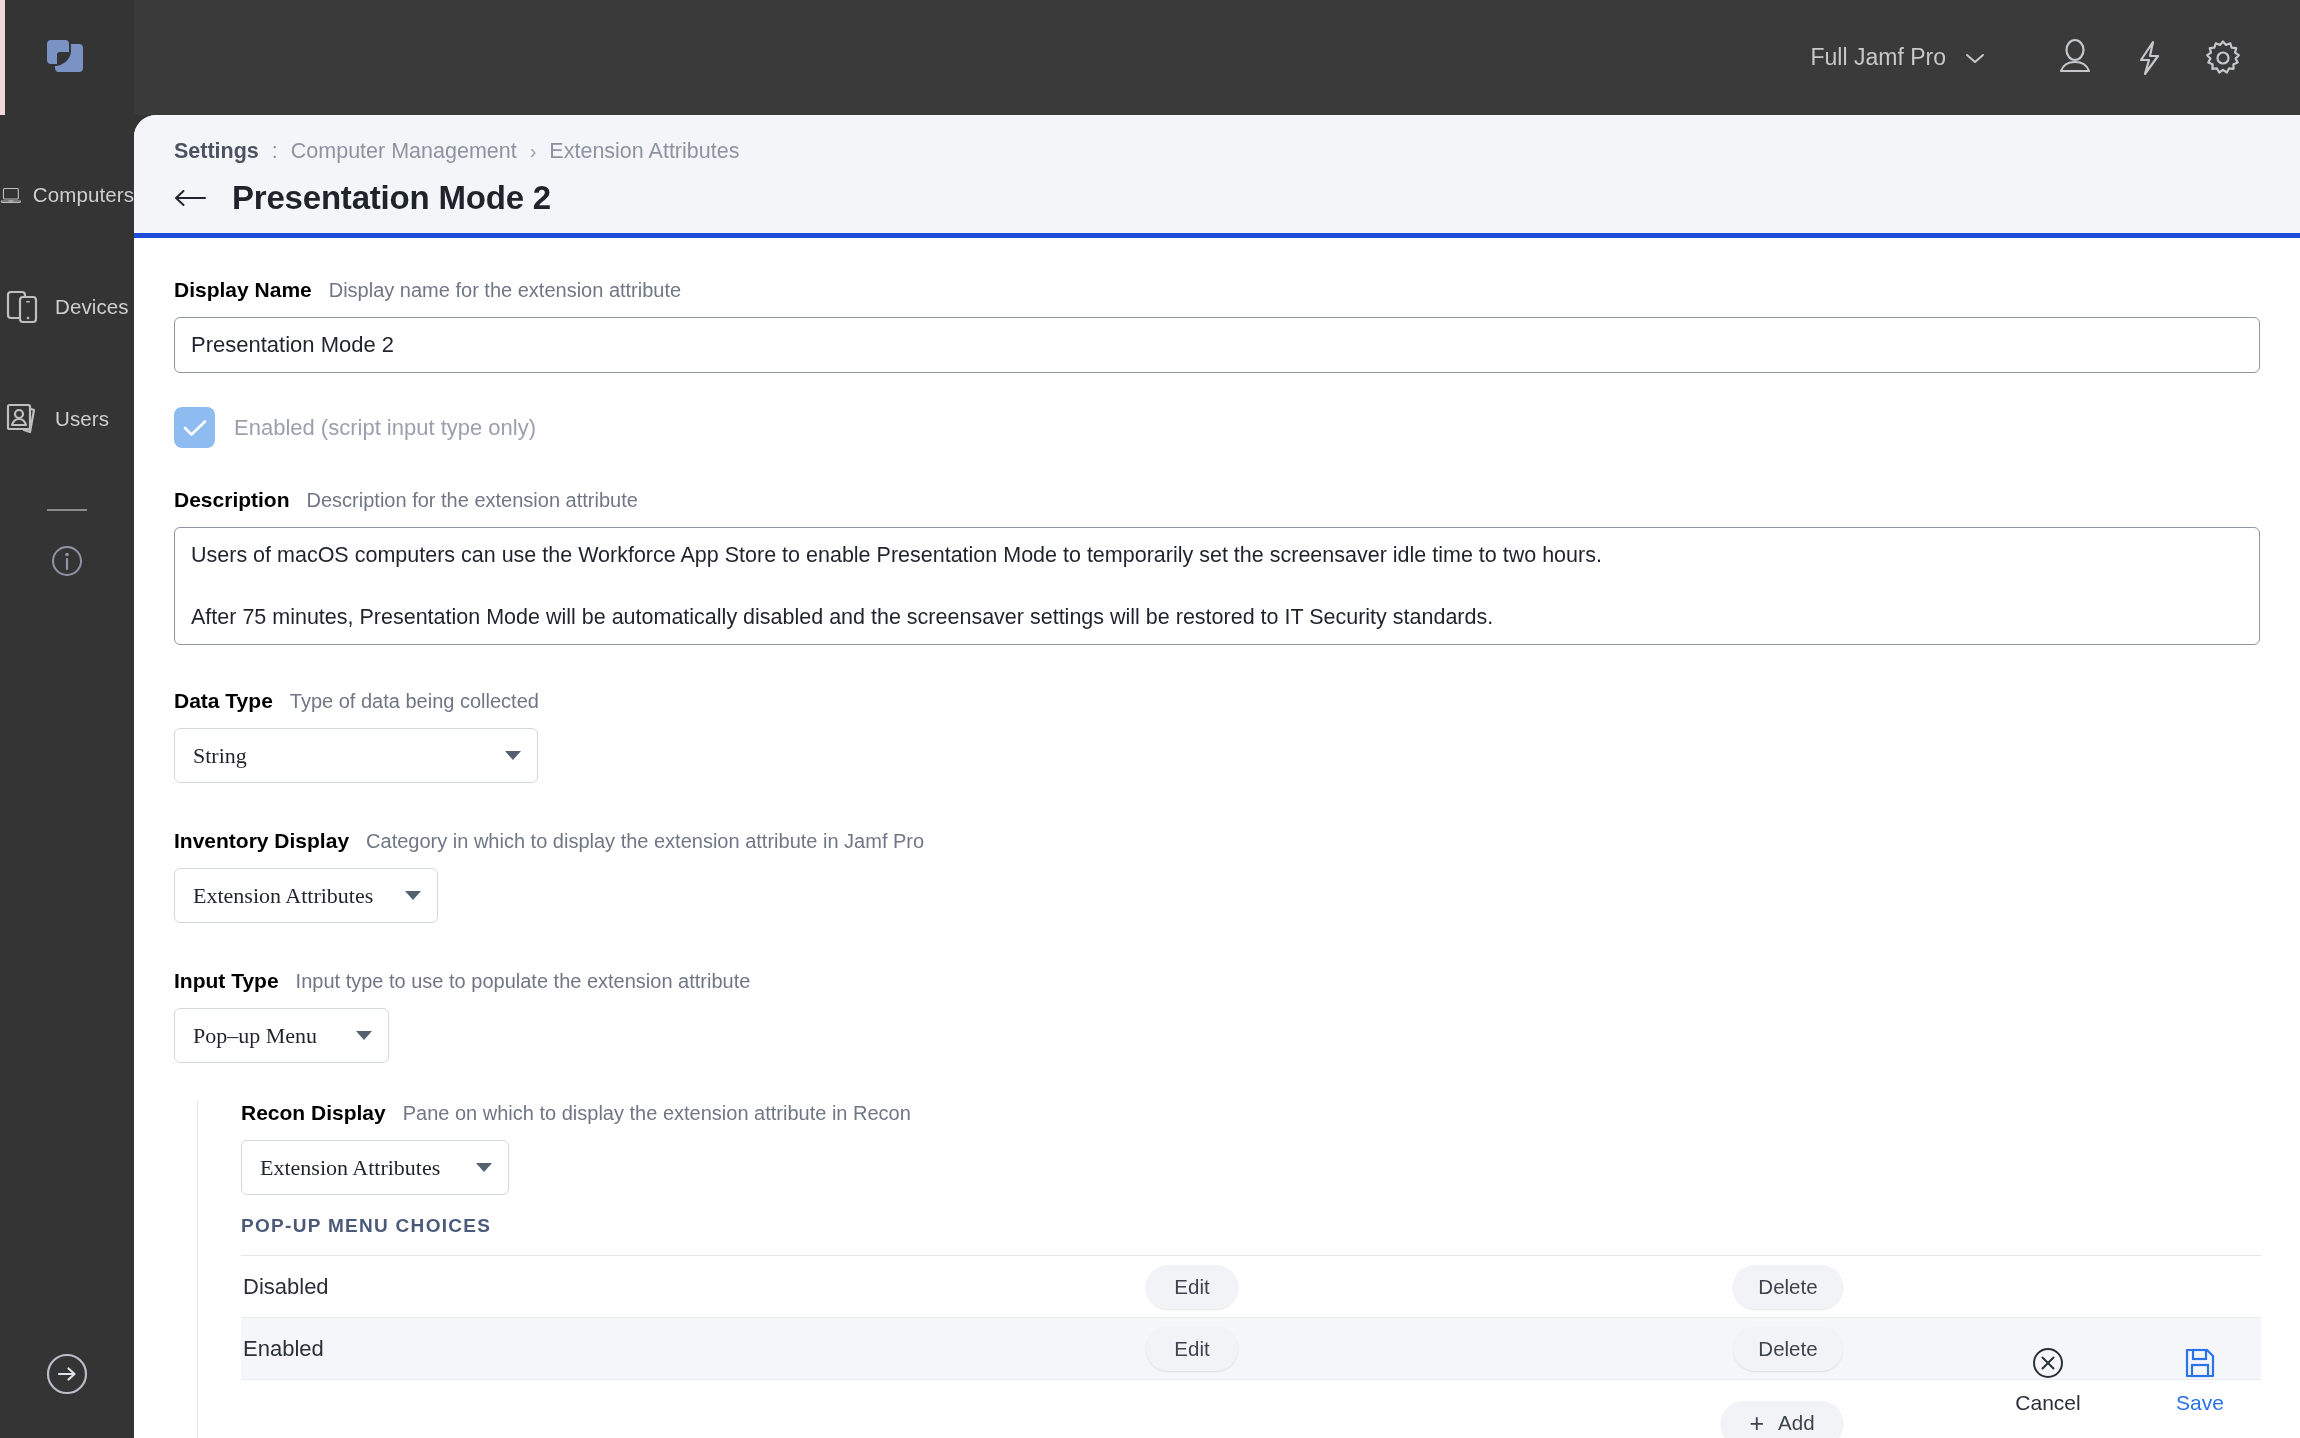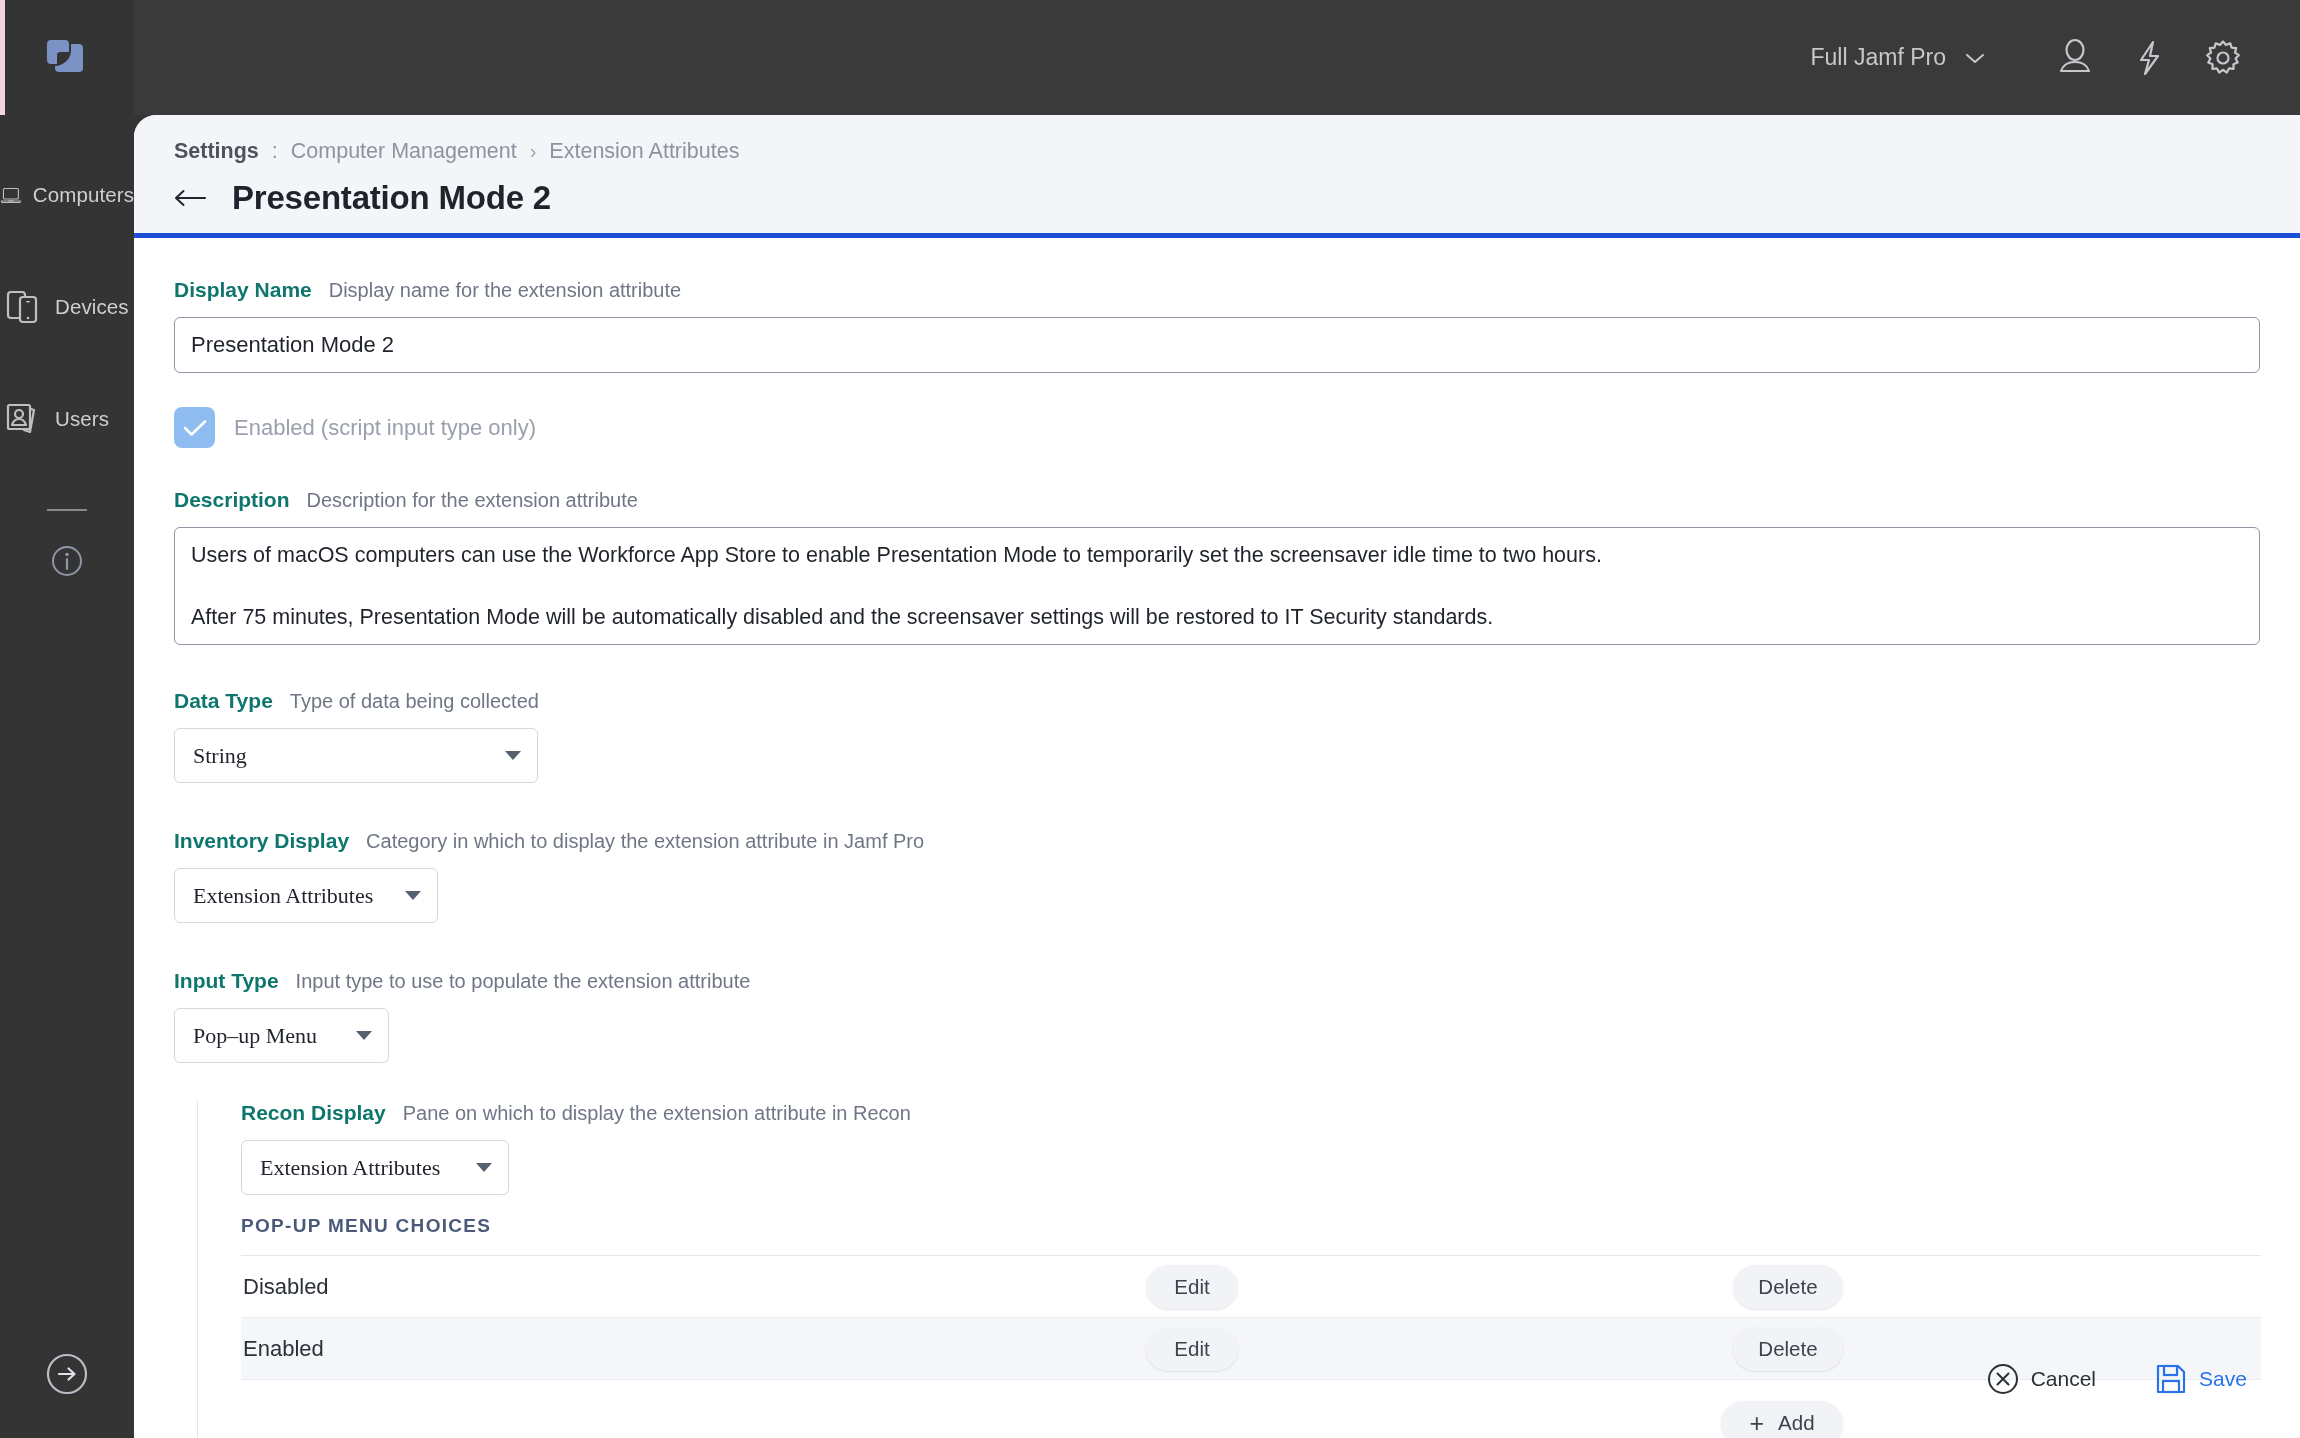--- a/index.html
+++ b/index.html
@@ -60,21 +60,21 @@
   .bc-sep { color: #9aa0ad; font-size: 20px; }
   .title-row { display: flex; align-items: center; gap: 24px; margin-top: 15px; }
   .back-arrow { color: #2b2f38; font-size: 30px; line-height: 1; cursor: pointer; display: flex; align-items: center; }
   .page-title { font-size: 33px; font-weight: bold; color: #1f232b; letter-spacing: -.2px; }
 
   .body-scroll { flex: 1; position: relative; background: #fff; overflow: hidden; }
 
   .form { padding: 40px 40px 0 40px; }
   .field { margin-bottom: 0; }
   .field-label-row { display: flex; align-items: baseline; gap: 17px; margin-bottom: 15px; }
-  .field-label { font-size: 21px; font-weight: bold; color: #0f766e; }
+  .field-label { font-size: 21px; font-weight: bold; color: #000000; }
   .field-hint { font-size: 20px; color: #6f7685; }
 
   .text-input {
     width: 2086px; height: 56px; border: 1px solid #8f95a3; border-radius: 6px;
     padding: 0 16px; font-size: 22px; color: #1f232b; background: #fff;
     font-family: "Liberation Sans", sans-serif;
   }
   .textarea {
     width: 2086px; height: 118px; border: 1px solid #8f95a3; border-radius: 6px;
     padding: 12px 16px; font-size: 21.5px; color: #1f232b; background: #fff;
@@ -136,21 +136,21 @@
   }
   .plus { font-size: 25px; line-height: 1; color: #3d434e; }
 
   
   .footer-actions {
     position: absolute; right: 0; bottom: 0; width: 100%; height: 118px;
     display: flex; align-items: center; justify-content: flex-end;
     gap: 56px; padding-right: 52px; background: transparent;
   }
   .action {
-    display: flex; align-items: center; gap: 9px; cursor: pointer;
+    display: flex; flex-direction: column; align-items: center; gap: 9px; cursor: pointer;
     min-width: 96px;
   }
   .action .alabel { font-size: 21px; color: #2b3038; }
   .action.save .alabel { color: #2a72e8; }
 </style>
 </head>
 <body>
 
 <div class="app">
 

